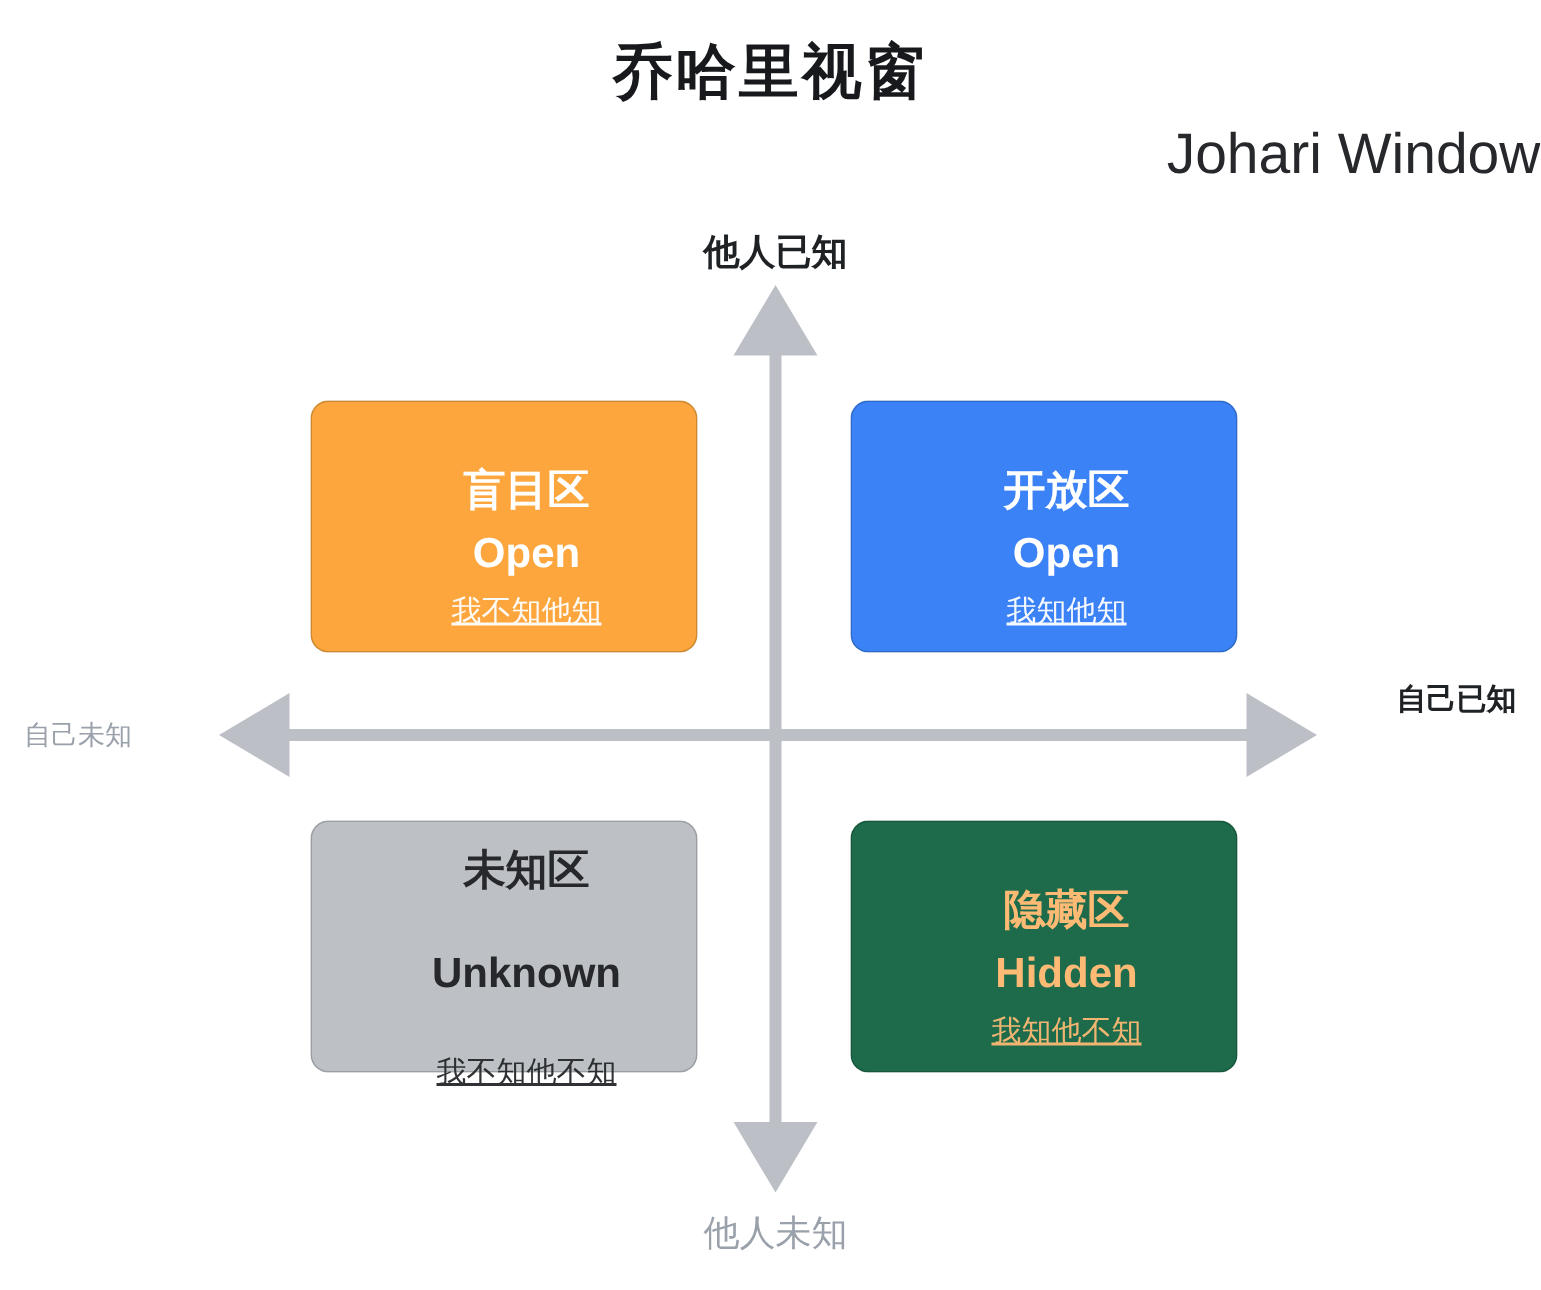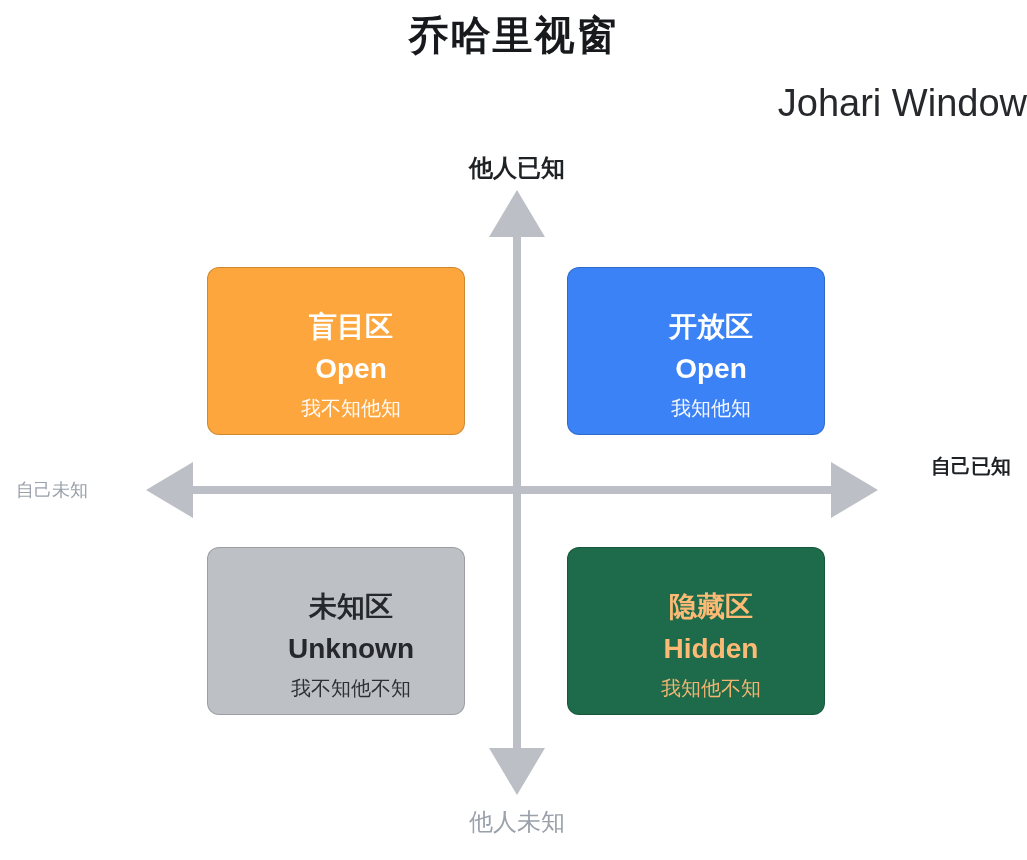--- a/index.html
+++ b/index.html
@@ -6,21 +6,21 @@
   .stage {
     position: relative;
     width: 1027px;
     height: 860px;
     background: #ffffff;
     font-family: "Liberation Sans", "DejaVu Sans", sans-serif;
     overflow: hidden;
   }
   .title {
     position: absolute;
-    top: 8px; left: 0; width: 100%;
+    top: 20px; left: 0; width: 100%;
     text-align: center;
     font-size: 40px;
     font-weight: 700;
     color: #17191c;
     letter-spacing: 2px;
   }
   .subtitle {
     position: absolute;
     top: 82px; left: 0; width: 100%;
     text-align: right;
@@ -57,21 +57,21 @@
     padding-top: 28px;
     text-align: center;
     padding-left: 30px;
   }
   .q-tl { left: 207px; top: 267px; }
   .q-tr { left: 567px; top: 267px; }
   .q-bl { left: 207px; top: 547px; }
   .q-br { left: 567px; top: 547px; }
   .q-zh   { font-size: 28px; font-weight: 700; line-height: 1.0; }
   .q-en   { font-size: 28px; font-weight: 700; line-height: 1.0; margin-top: 14px; }
-  .q-desc { font-size: 20px; font-weight: 400; line-height: 1.0; margin-top: 15px; opacity: 0.95; }
+  .q-desc { font-size: 20px; font-weight: 400; line-height: 1.0; margin-top: 15px; opacity: 0.95; text-decoration: underline; }
 </style>
 </head>
 <body>
 
 <div class="stage">
 
   <div class="title">乔哈里视窗</div>
   <div class="subtitle">Johari Window</div>
 
   <svg class="axis-svg" width="1027" height="860" viewBox="0 0 1027 860">
@@ -99,21 +99,21 @@
     <div class="q-en">Open</div>
     <div class="q-desc">我不知他知</div>
   </div>
 
   <div class="quadrant q-tr" style="background: #3b82f6; color: rgb(255, 255, 255);">
     <div class="q-zh">开放区</div>
     <div class="q-en">Open</div>
     <div class="q-desc">我知他知</div>
   </div>
 
-  <div class="quadrant q-bl" style="background: rgb(189, 193, 198); color: rgb(38, 40, 43);">
+  <div class="quadrant q-bl" style="background: rgb(189, 193, 198); color: rgb(38, 40, 43); gap: 27px;">
     <div class="q-zh">未知区</div>
     <div class="q-en">Unknown</div>
     <div class="q-desc">我不知他不知</div>
   </div>
 
   <div class="quadrant q-br" style="background: rgb(29, 107, 74); color: #fdba74;">
     <div class="q-zh">隐藏区</div>
     <div class="q-en">Hidden</div>
     <div class="q-desc">我知他不知</div>
   </div>

